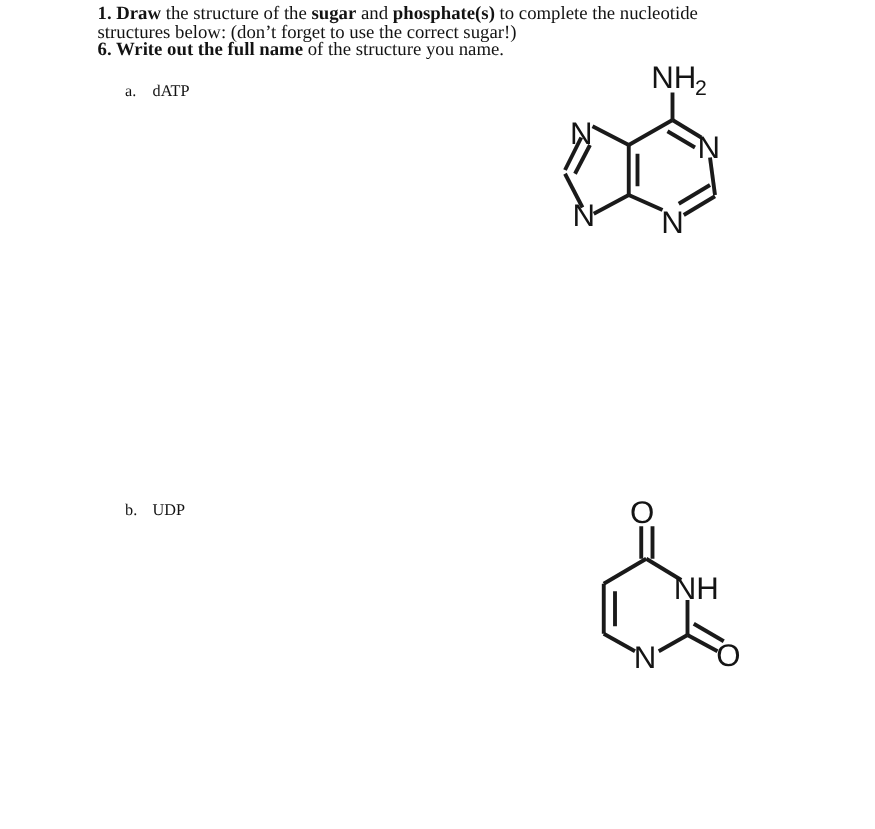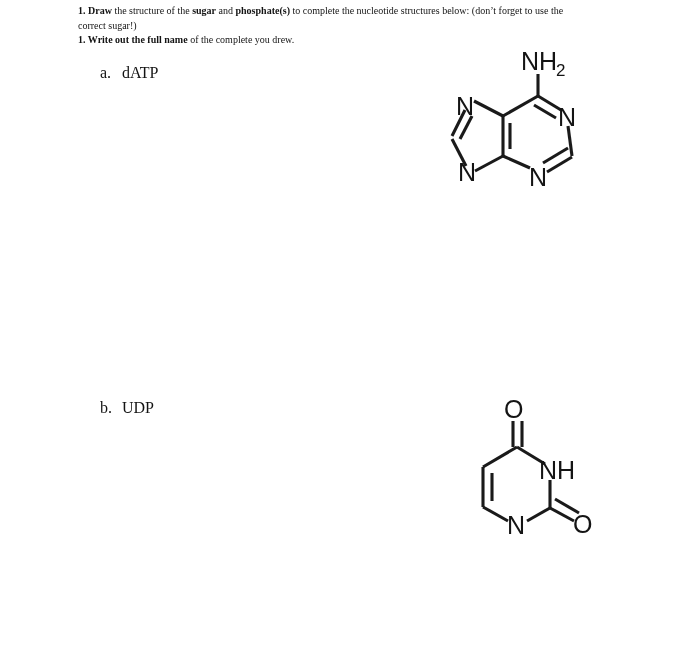--- a/index.html
+++ b/index.html
@@ -23,35 +23,35 @@
     width: 700px;
     height: 663px;
   }
 
   
   .instructions {
     position: absolute;
     left: 78px;
     top: 4px;
     width: 512px;
-    font-size: 10px;
+    font-size: 15px;
     line-height: 14.6px;
     color: #131313;
     text-align: left;
   }
   .instructions p {
     margin: 0;
     padding: 0;
   }
   .b { font-weight: bold; }
 
   
   .item-label {
     position: absolute;
-    font-size: 16px;
+    font-size: 13px;
     line-height: 14px;
     color: #131313;
     white-space: nowrap;
   }
   .item-letter {
     display: inline-block;
     width: 22px;
   }
   #item-a { left: 100px; top: 66px; }
   #item-b { left: 100px; top: 401px; }
@@ -82,21 +82,21 @@
     fill: #141414;
   }
 </style>
 </head>
 <body>
 
 <div id="page">
 
   <div class="instructions">
     <p><span class="b">1. Draw</span><span> the structure of the </span><span class="b">sugar</span><span> and </span><span class="b">phosphate(s)</span><span> to complete the nucleotide structures below: (don’t forget to use the correct sugar!)</span></p>
-    <p><span class="b">1. Write out the full name</span><span> of the complete you drew.</span></p>
+    <p><span class="b">6. Write out the full name</span><span> of the structure you name.</span></p>
   </div>
 
   <div class="item-label" id="item-a">
     <span class="item-letter">a.</span><span>dATP</span>
   </div>
 
   <div class="struct" id="adenine-structure">
     <svg width="180" height="150" viewBox="0 0 180 150" xmlns="http://www.w3.org/2000/svg">
 
       <line class="bond" x1="44" y1="57" x2="73" y2="72"></line>

